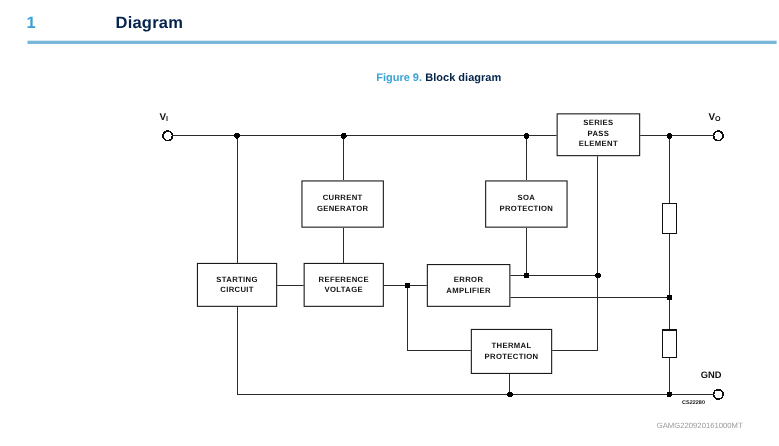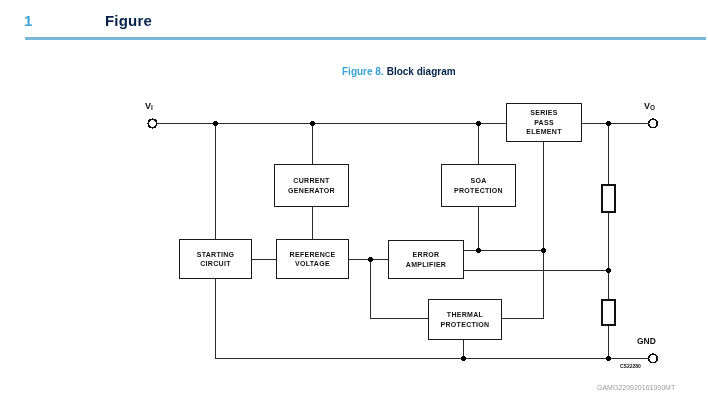--- a/index.html
+++ b/index.html
@@ -43,25 +43,25 @@
   .wires .dot { fill:#000; }
   .wires .terminal { fill:#fff; stroke:#111; stroke-width:1.6; }
   .wires .resistor { fill:#fff; stroke:#111; stroke-width:1.2; }
 </style>
 </head>
 <body>
 
 <div class="page">
 
   <div class="header-number">1</div>
-  <div class="header-title">Figure</div>
+  <div class="header-title">Diagram</div>
   <div class="header-rule"></div>
 
   <div class="caption">
-    <span class="fig-label">Figure 8.</span><span class="fig-title">Block diagram</span>
+    <span class="fig-label">Figure 9.</span><span class="fig-title">Block diagram</span>
   </div>
 
   <svg class="wires" viewBox="0 0 708 405" shape-rendering="crispEdges">
     <g>
 
       <line x1="157" y1="123.5" x2="506" y2="123.5"></line>
       <line x1="582" y1="123.5" x2="648.5" y2="123.5"></line>
 
       <line x1="215.5" y1="123" x2="215.5" y2="239"></line>
       <line x1="312.5" y1="123" x2="312.5" y2="164"></line>

